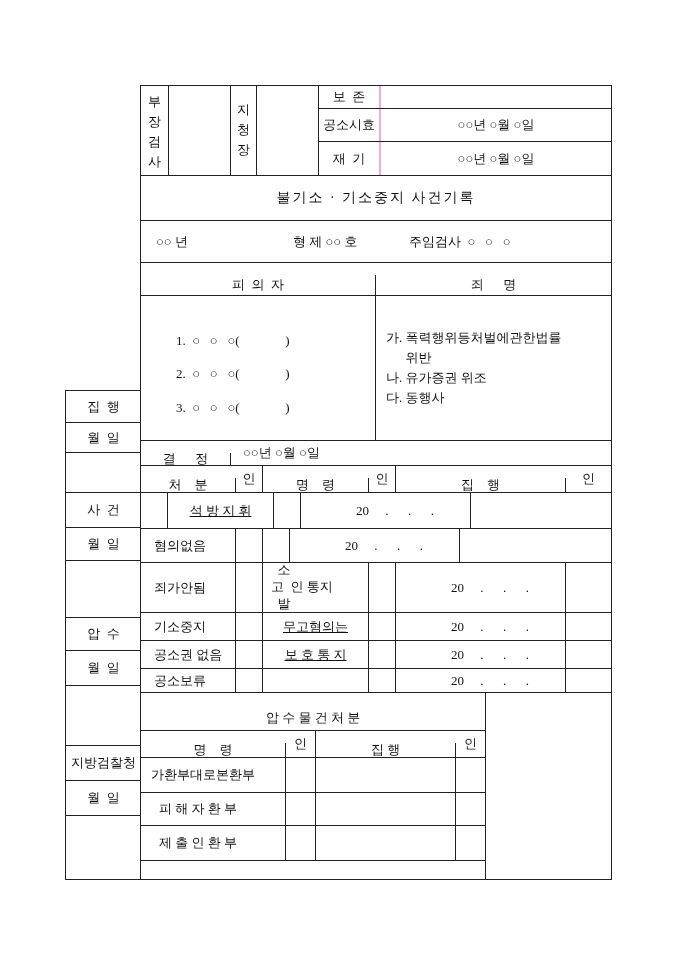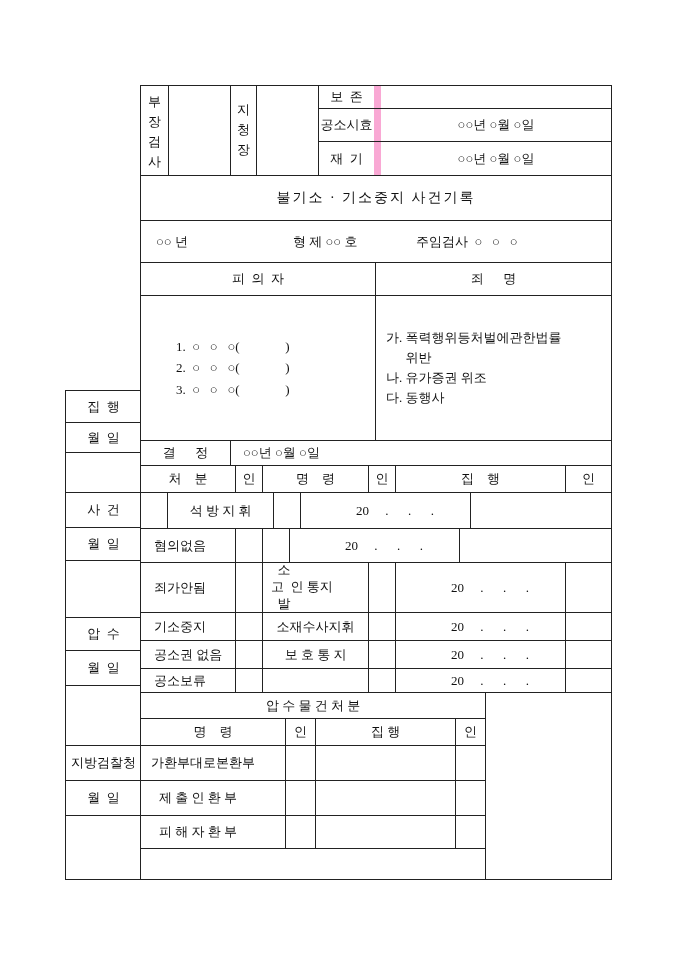--- a/index.html
+++ b/index.html
@@ -27,44 +27,44 @@
   
   .main {
     position:absolute; left:140px; top:85px; width:472px; height:795px;
     border:1px solid #222;
     display:flex; flex-direction:column;
   }
   .row { display:flex; border-bottom:1px solid #222; flex:0 0 auto; }
   .cell { border-right:1px solid #222; }
   .cell.last { border-right:none; }
   .center { display:flex; align-items:center; justify-content:center; text-align:center; }
-  .pre { white-space:pre; }
+  .pre { white-space:pre;margin-top:12px; }
   .preline { white-space:pre-line; }
   .prewrap { white-space:pre-wrap; }
 
   
   .vert {
     text-align:center; line-height:1.55; padding:6px 5px 0 5px;
     word-break:break-all; font-size:13px;
   }
   .vert.v2 { padding-top:14px; }
   .hdr-right { flex:1; display:flex; flex-direction:column; }
   .hr-row { display:flex; border-bottom:1px solid #222; }
   .hr-row:last-child { border-bottom:none; flex:1; }
-  .hr-label { width:62px; border-right:7px solid #f9a8d4; display:flex; align-items:center; justify-content:center; white-space:pre; }
+  .hr-label { width:62px; border-right:2px solid #f9a8d4; display:flex; align-items:center; justify-content:center; white-space:pre; }
   .hr-value { flex:1; display:flex; align-items:center; justify-content:center; white-space:pre; }
 
   
   .title-row { align-items:center; justify-content:center; display:flex; font-size:14px; letter-spacing:2px; }
   .caseinfo-row { position:relative; }
   .ci { position:absolute; top:50%; transform:translateY(-50%); white-space:pre; }
 
   
   .disp-label { padding-left:13px; display:flex; align-items:center; }
-  .order-center { display:flex; align-items:center; justify-content:center; white-space:pre; }
+  .order-center { display:flex; align-items:center; justify-content:center; white-space:pre;text-decoration:underline; }
   .order-multi { display:flex; flex-direction:column; justify-content:center; padding-left:8px; white-space:pre-wrap; line-height:1.3; }
   .exec { display:flex; align-items:center; padding-left:55px; white-space:pre; }
 
   
   .seized-left { width:345px; border-right:1px solid #222; display:flex; flex-direction:column; }
   .sz-row { display:flex; border-bottom:1px solid #222; flex:0 0 auto; }
   .sz-row:last-child { border-bottom:none; flex:1; }
   .remarks { flex:1; display:flex; flex-direction:column; }
   .remark-hdr { height:26px; border-bottom:1px solid #222; display:flex; align-items:center; justify-content:center; white-space:pre; }
   .remark-body { flex:1; padding:20px 0 0 12px; line-height:35px; white-space:pre-line; }
@@ -110,21 +110,21 @@
           <div class="hr-value">○○년 ○월 ○일</div>
         </div>
       </div>
     </div>
 
     <div class="row title-row" style="height:45px">불기소 · 기소중지 사건기록</div>
 
     <div class="row caseinfo-row" style="height:42px">
       <span class="ci" style="left:15px">○○ 년</span>
       <span class="ci" style="left:152px">형 제 ○○ 호</span>
-      <span class="ci" style="left:275px">주임검사  ○   ○   ○</span>
+      <span class="ci" style="left:268px">주임검사  ○   ○   ○</span>
     </div>
 
     <div class="row" style="height:33px">
       <div class="cell center pre" style="width:235px">피  의  자</div>
       <div class="cell last center pre" style="flex:1">죄      명</div>
     </div>
 
     <div class="row" style="height:145px">
       <div class="cell" style="width:235px; display:flex; flex-direction:column; justify-content:center; padding-left:35px; line-height:1.65;">
         <div class="pre">1.  ○   ○   ○(              )</div>
@@ -174,21 +174,21 @@
 고  인 통지
   발</div>
       <div class="cell" style="width:27px"></div>
       <div class="cell exec" style="width:170px">20     .      .      .</div>
       <div class="cell last" style="flex:1"></div>
     </div>
 
     <div class="row" style="height:28px">
       <div class="cell disp-label" style="width:95px">기소중지</div>
       <div class="cell" style="width:27px"></div>
-      <div class="cell order-center" style="width:106px">소재수사지휘</div>
+      <div class="cell order-center" style="width:106px">무고혐의는</div>
       <div class="cell" style="width:27px"></div>
       <div class="cell exec" style="width:170px">20     .      .      .</div>
       <div class="cell last" style="flex:1"></div>
     </div>
 
     <div class="row" style="height:28px">
       <div class="cell disp-label" style="width:95px">공소권 없음</div>
       <div class="cell" style="width:27px"></div>
       <div class="cell order-center" style="width:106px">보 호 통 지</div>
       <div class="cell" style="width:27px"></div>
@@ -213,30 +213,30 @@
           <div class="cell center" style="width:30px">인</div>
           <div class="cell center pre" style="width:140px">집 행</div>
           <div class="cell last center" style="flex:1">인</div>
         </div>
         <div class="sz-row" style="height:35px">
           <div class="cell" style="width:145px; display:flex; align-items:center; padding-left:10px; white-space:pre;">가환부대로본환부</div>
           <div class="cell" style="width:30px"></div>
           <div class="cell" style="width:140px"></div>
           <div class="cell last" style="flex:1"></div>
         </div>
+        <div class="sz-row" style="height:33px">
+          <div class="cell" style="width:145px; display:flex; align-items:center; padding-left:18px; white-space:pre;">피 해 자 환 부</div>
+          <div class="cell" style="width:30px"></div>
+          <div class="cell" style="width:140px"></div>
+          <div class="cell last" style="flex:1"></div>
+        </div>
         <div class="sz-row" style="height:35px">
           <div class="cell" style="width:145px; display:flex; align-items:center; padding-left:18px; white-space:pre;">제 출 인 환 부</div>
           <div class="cell" style="width:30px"></div>
           <div class="cell" style="width:140px"></div>
           <div class="cell last" style="flex:1"></div>
         </div>
-        <div class="sz-row" style="height:33px">
-          <div class="cell" style="width:145px; display:flex; align-items:center; padding-left:18px; white-space:pre;">피 해 자 환 부</div>
-          <div class="cell" style="width:30px"></div>
-          <div class="cell" style="width:140px"></div>
-          <div class="cell last" style="flex:1"></div>
-        </div>
         <div class="sz-row"></div>
       </div>
     </div>
 
   </div>
 </div>
 
 </body></html>

